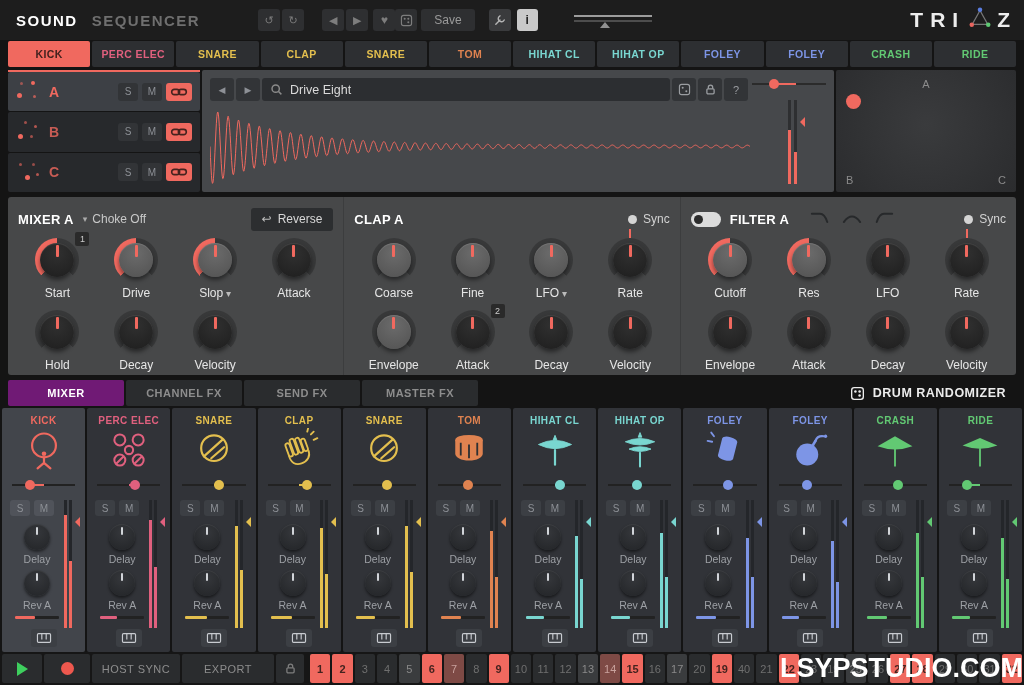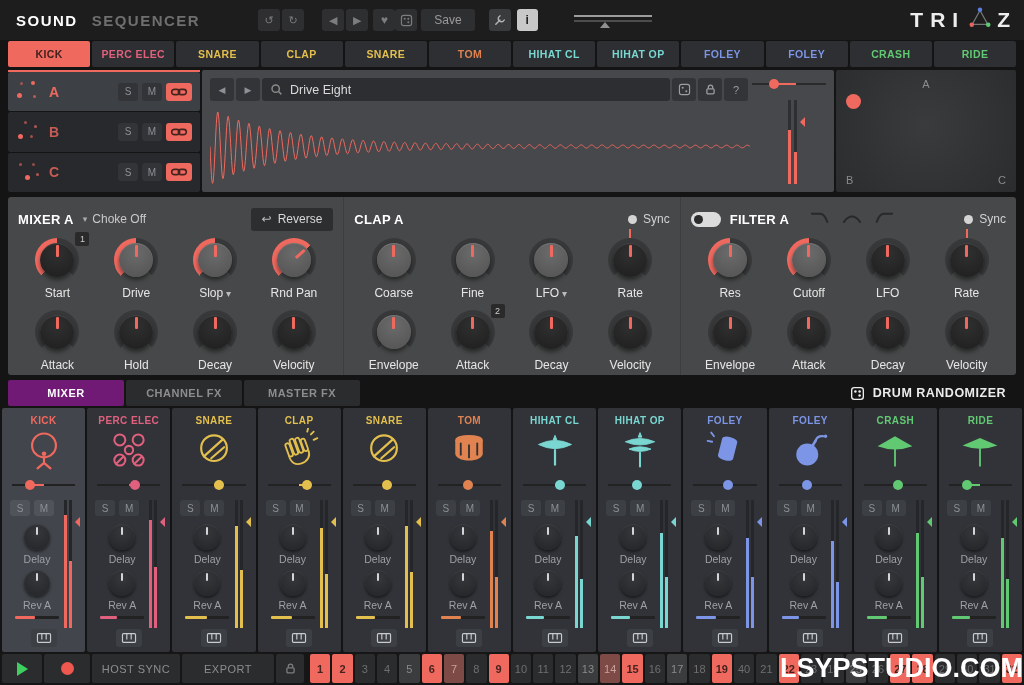--- a/index.html
+++ b/index.html
@@ -434,28 +434,20 @@
           </div>
           <div class="kcell">
             <div class="knob kg">
               <div class="k-ring" style="background: conic-gradient(from -135deg, rgb(240, 105, 95) 0deg, rgb(240, 105, 95) 135deg, rgba(0, 0, 0, 0.22) 135deg, rgba(0, 0, 0, 0.22) 270deg, transparent 270deg, transparent 360deg);"></div>
               <div class="k-center"></div>
               <div class="k-ptr" style="transform: rotate(0deg);"></div>
             </div>
             <div class="klabel">Slop<span class="ddar"> ▾</span></div>
           </div>
           <div class="kcell">
-            <div class="knob kg">
-              <div class="k-ring" style="background: conic-gradient(from -135deg, rgb(240, 105, 95) 0deg, rgb(240, 105, 95) 183deg, rgba(0, 0, 0, 0.22) 183deg, rgba(0, 0, 0, 0.22) 270deg, transparent 270deg, transparent 360deg);"></div>
-              <div class="k-center"></div>
-              <div class="k-ptr" style="transform: rotate(48deg);"></div>
-            </div>
-            <div class="klabel">Rnd Pan</div>
-          </div>
-          <div class="kcell">
             <div class="knob kd">
               <div class="k-ring" style="background: conic-gradient(from -135deg, rgb(240, 105, 95) 0deg, rgb(240, 105, 95) 0deg, rgba(0, 0, 0, 0.22) 0deg, rgba(0, 0, 0, 0.22) 270deg, transparent 270deg, transparent 360deg);"></div>
               <div class="k-center"></div>
               <div class="k-ptr" style="transform: rotate(0deg);"></div>
             </div>
             <div class="klabel">Attack</div>
           </div>
           <div class="kcell">
             <div class="knob kd">
               <div class="k-ring" style="background: conic-gradient(from -135deg, rgb(240, 105, 95) 0deg, rgb(240, 105, 95) 0deg, rgba(0, 0, 0, 0.22) 0deg, rgba(0, 0, 0, 0.22) 270deg, transparent 270deg, transparent 360deg);"></div>
@@ -583,29 +575,29 @@
           <span>Sync</span>
         </div>
       </div>
       <div class="kgrid" id="filter-knobs">
           <div class="kcell">
             <div class="knob kg">
               <div class="k-ring" style="background: conic-gradient(from -135deg, rgb(240, 105, 95) 0deg, rgb(240, 105, 95) 135deg, rgba(0, 0, 0, 0.22) 135deg, rgba(0, 0, 0, 0.22) 270deg, transparent 270deg, transparent 360deg);"></div>
               <div class="k-center"></div>
               <div class="k-ptr" style="transform: rotate(0deg);"></div>
             </div>
-            <div class="klabel">Res</div>
+            <div class="klabel">Cutoff</div>
           </div>
           <div class="kcell">
             <div class="knob kg">
               <div class="k-ring" style="background: conic-gradient(from -135deg, rgb(240, 105, 95) 0deg, rgb(240, 105, 95) 135deg, rgba(0, 0, 0, 0.22) 135deg, rgba(0, 0, 0, 0.22) 270deg, transparent 270deg, transparent 360deg);"></div>
               <div class="k-center"></div>
               <div class="k-ptr" style="transform: rotate(0deg);"></div>
             </div>
-            <div class="klabel">Cutoff</div>
+            <div class="klabel">Res</div>
           </div>
           <div class="kcell">
             <div class="knob kd">
               <div class="k-ring" style="background: conic-gradient(from -135deg, rgb(240, 105, 95) 0deg, rgb(240, 105, 95) 0deg, rgba(0, 0, 0, 0.22) 0deg, rgba(0, 0, 0, 0.22) 270deg, transparent 270deg, transparent 360deg);"></div>
               <div class="k-center"></div>
               <div class="k-ptr" style="transform: rotate(0deg);"></div>
             </div>
             <div class="klabel">LFO</div>
           </div>
           <div class="kcell">
@@ -651,20 +643,21 @@
           </div>
         </div>
     </div>
   </div>
 </div>
 
 <div class="tabs">
   <span id="fxtabs" style="display:flex">
       <div class="tab act">MIXER</div>
       <div class="tab">CHANNEL FX</div>
+      <div class="tab">SEND FX</div>
       <div class="tab">MASTER FX</div>
     </span>
   <div class="rand">
     <svg viewBox="0 0 18 18" fill="none" stroke="currentColor" stroke-width="1.6">
         <rect x="2" y="2" width="14" height="14" rx="3"></rect>
         <circle cx="6.5" cy="6.5" r="1.5" fill="currentColor" stroke="none"></circle>
         <circle cx="11.5" cy="11.5" r="1.5" fill="currentColor" stroke="none"></circle>
         <circle cx="11.5" cy="6.5" r="1.5" fill="currentColor" stroke="none"></circle>
       </svg>
     <span>DRUM RANDOMIZER</span>
@@ -1192,21 +1185,21 @@
       <div class="step off">8</div>
       <div class="step on">9</div>
       <div class="step off">10</div>
       <div class="step off">11</div>
       <div class="step off">12</div>
       <div class="step offlight">13</div>
       <div class="step dim">14</div>
       <div class="step on">15</div>
       <div class="step off">16</div>
       <div class="step offlight">17</div>
-      <div class="step off">18</div>
+      <div class="step off">20</div>
       <div class="step on">19</div>
       <div class="step off">40</div>
       <div class="step off">21</div>
       <div class="step on">22</div>
       <div class="step off">23</div>
       <div class="step off">19</div>
       <div class="step offlight">25</div>
       <div class="step off">26</div>
       <div class="step on">27</div>
       <div class="step on">28</div>

